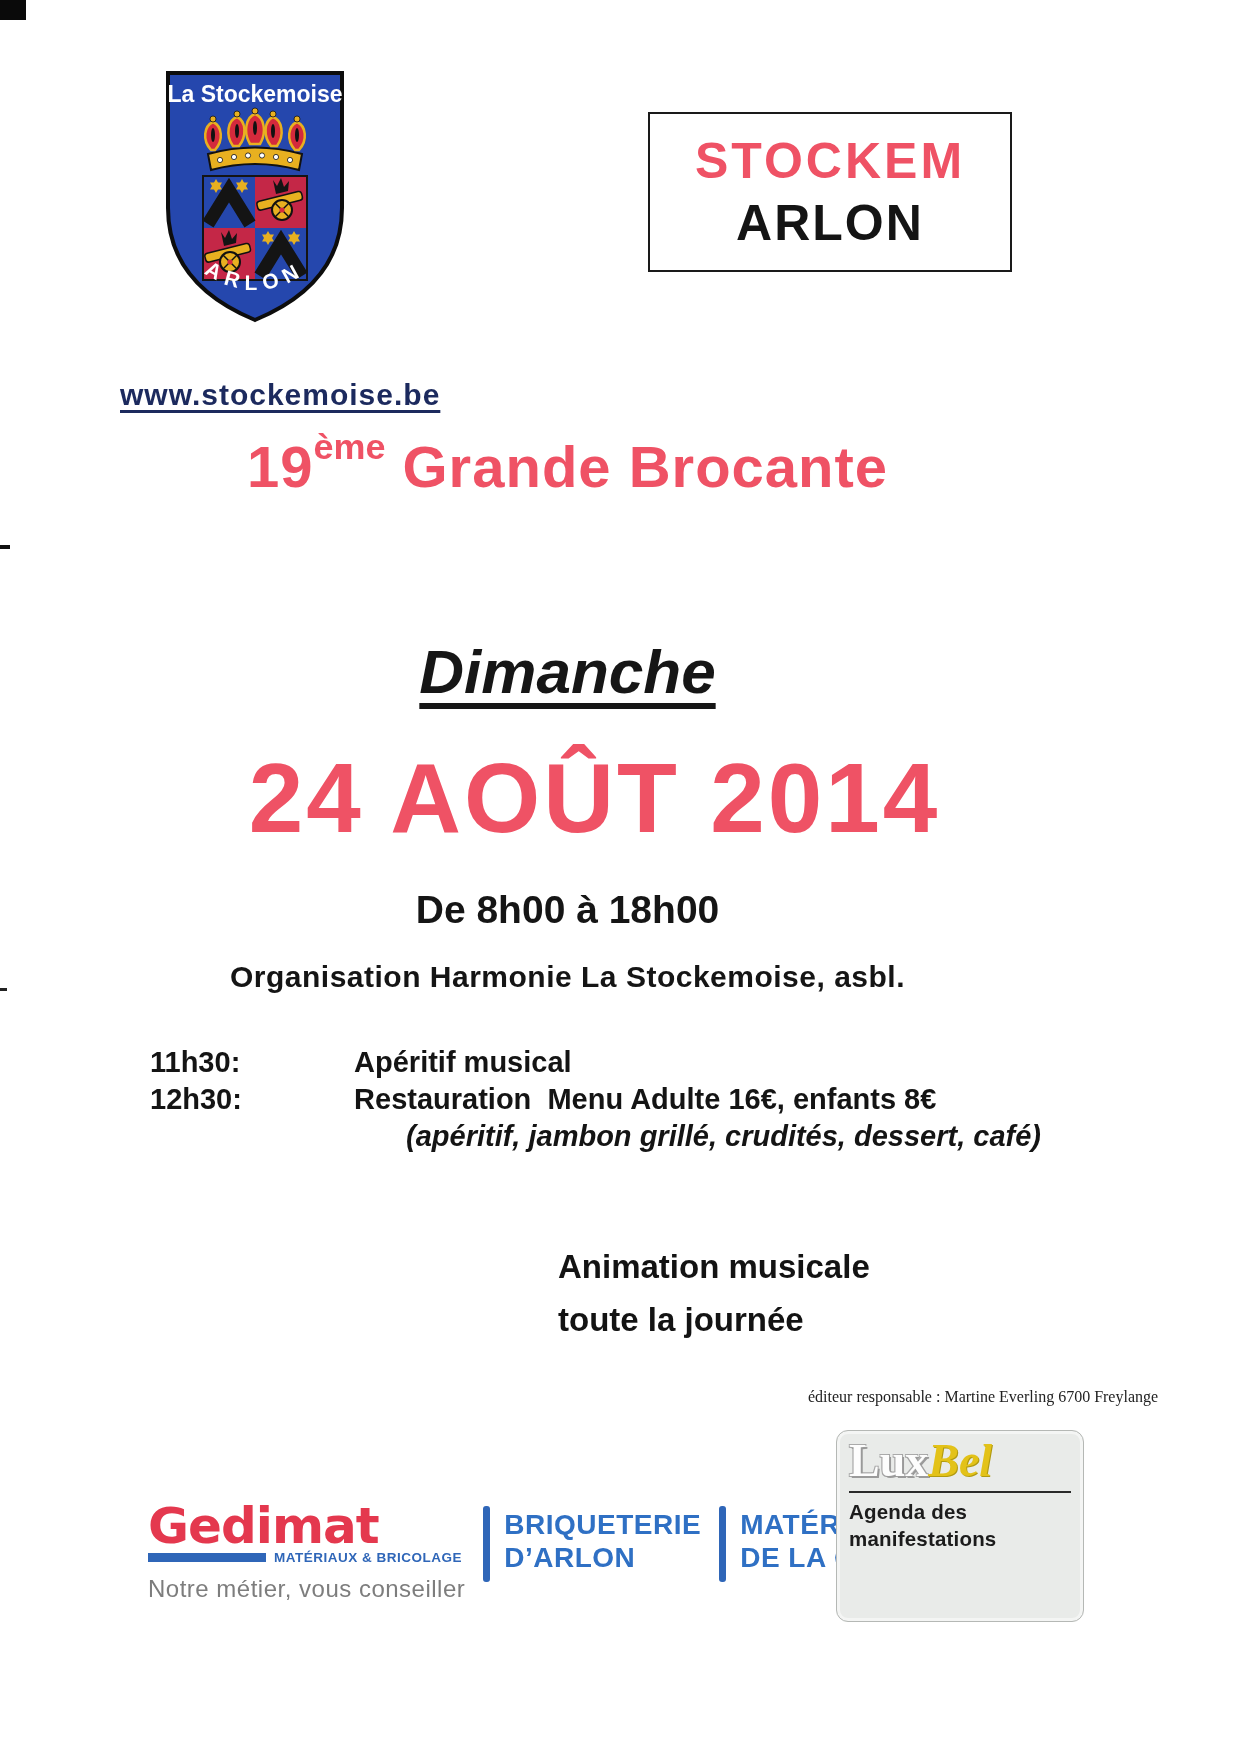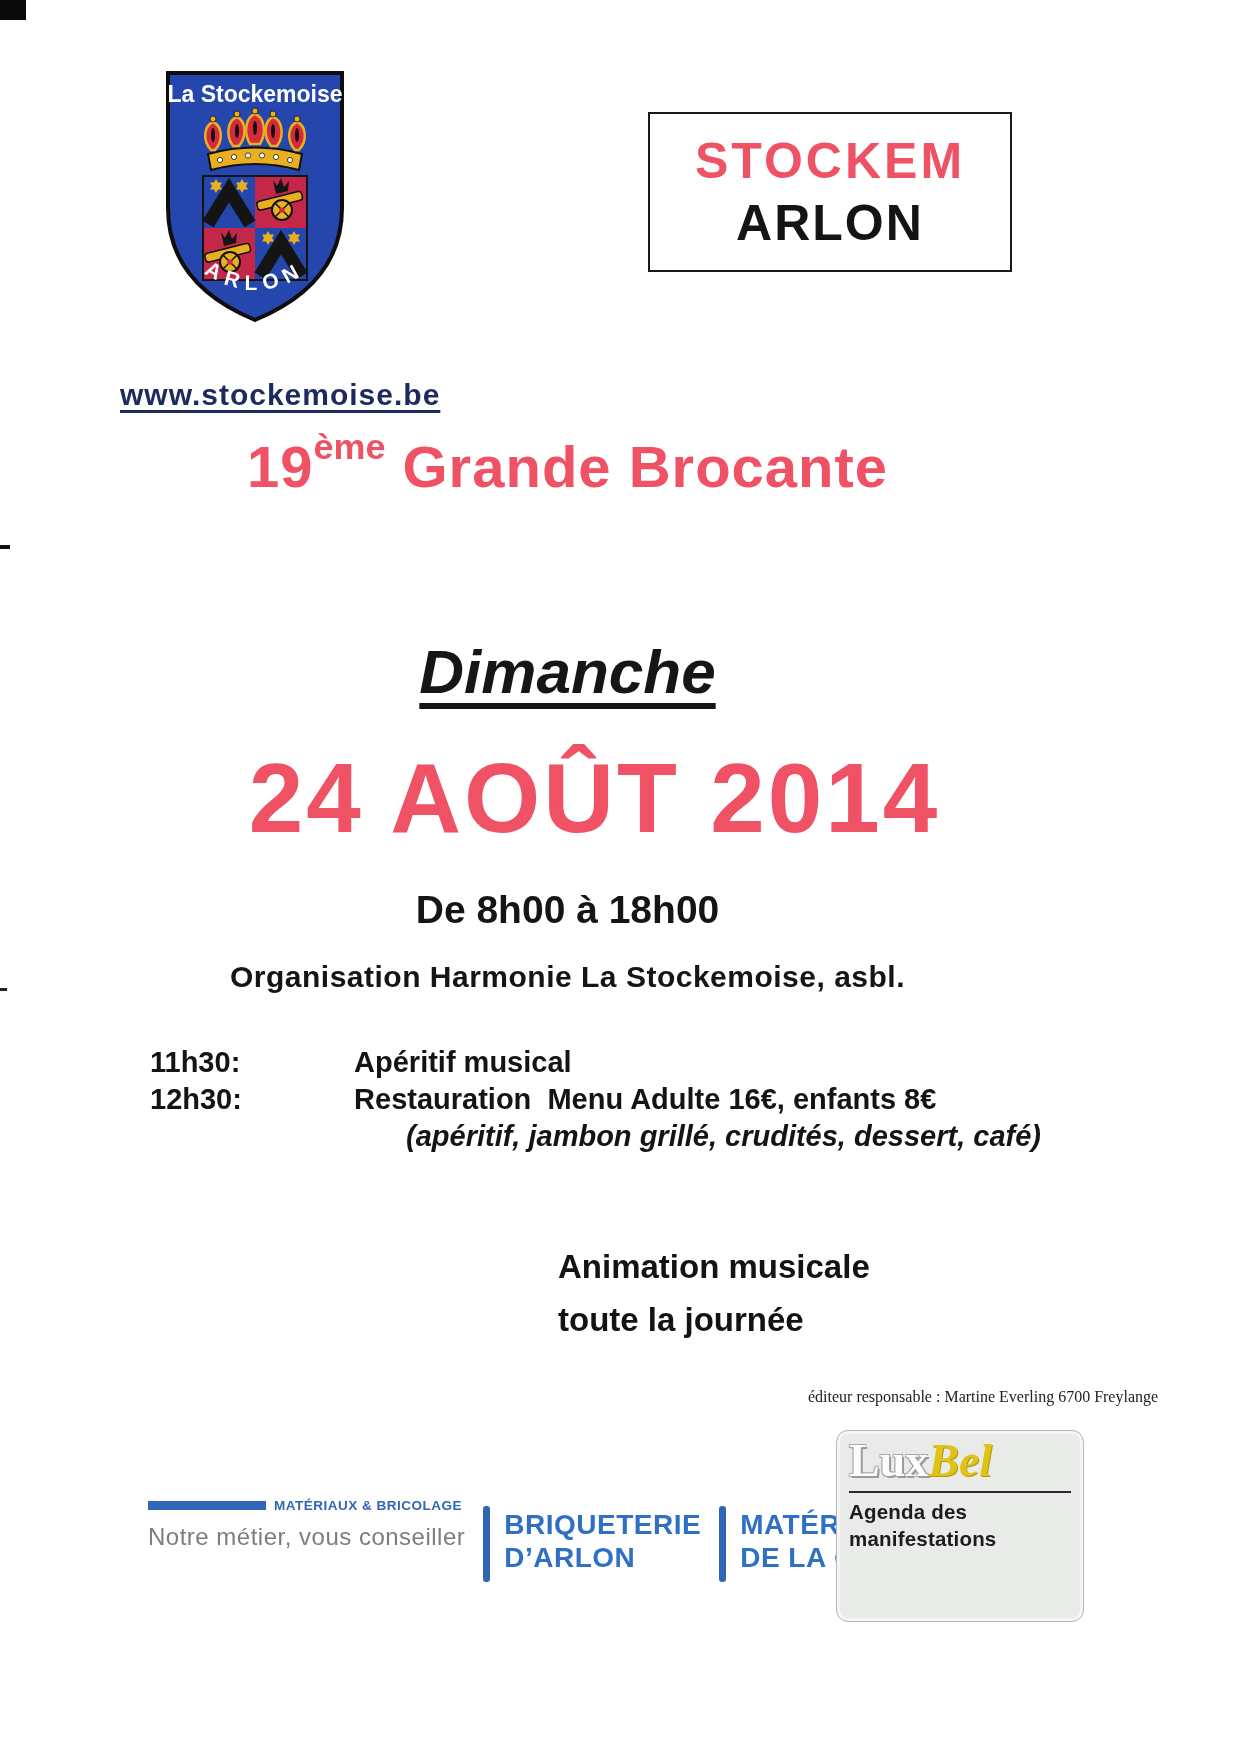--- a/index.html
+++ b/index.html
@@ -194,20 +194,21 @@
 
 <div class="abs animation">
   <div>Animation musicale</div>
   <div>toute la journée</div>
 </div>
 
 <div class="abs editor-note">éditeur responsable : Martine Everling 6700 Freylange</div>
 
 <div class="abs gedimat-block">
   <div class="gedimat-main">
+    <div class="gedimat-name">Gedimat</div>
     <div class="gedimat-sub-row">
       <div class="gedimat-bar"></div>
       <div class="gedimat-sub">MATÉRIAUX &amp; BRICOLAGE</div>
     </div>
     <div class="gedimat-slogan">Notre métier, vous conseiller</div>
   </div>
   <div class="vsep"></div>
   <div class="partner">
     <div class="partner-line">BRIQUETERIE</div>
     <div class="partner-line">D’ARLON</div>

